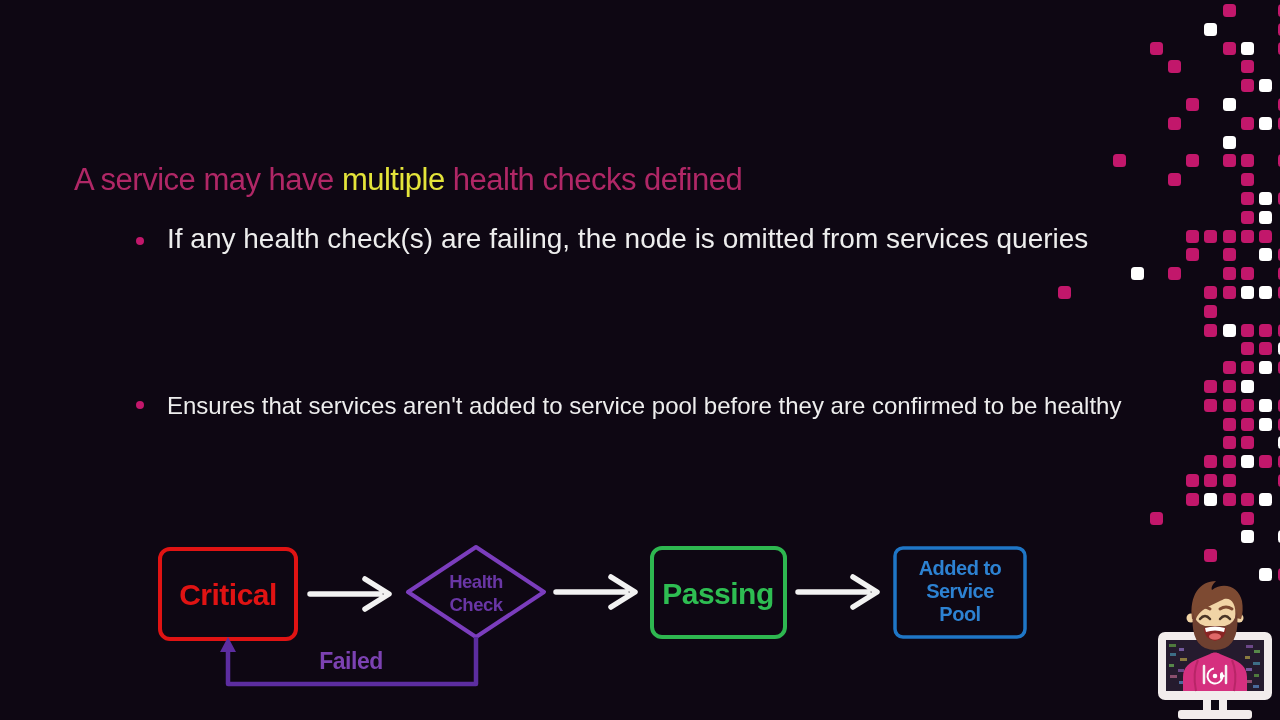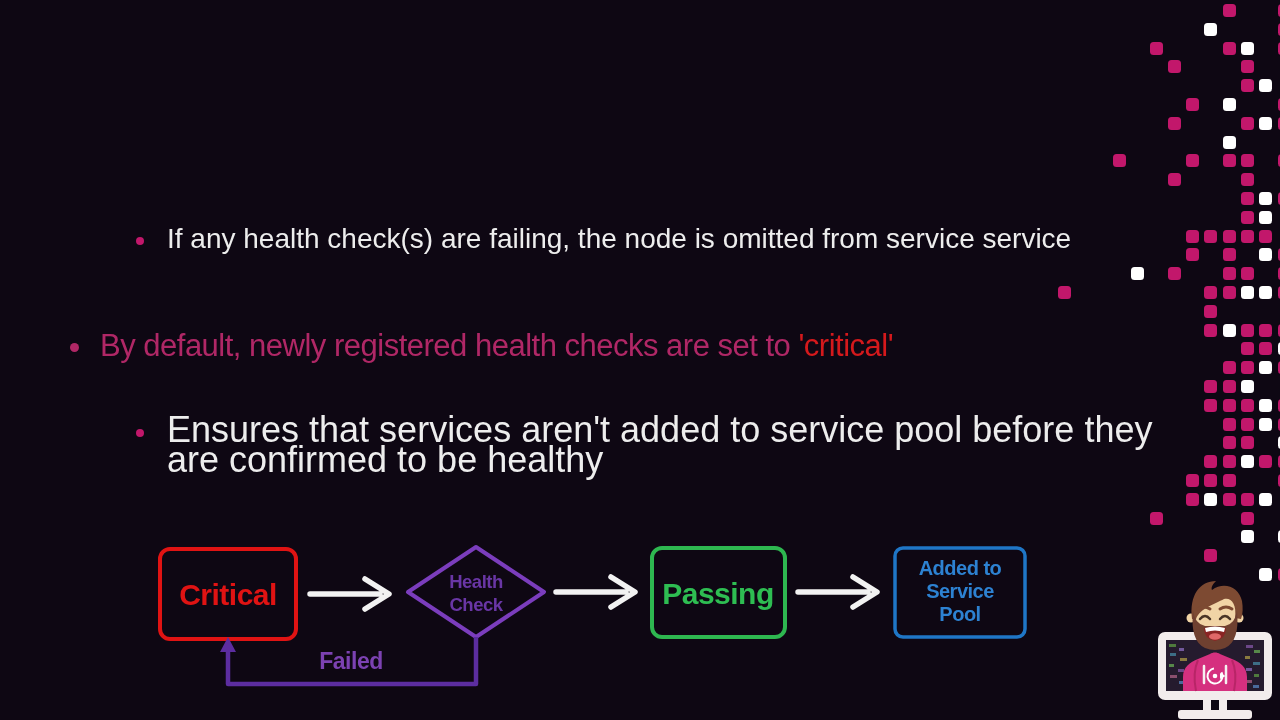--- a/index.html
+++ b/index.html
@@ -14,21 +14,21 @@
          white-space:nowrap;letter-spacing:-0.5px;}
   .yellow{color:#e4e43a;}
   .red{color:#d5191c;}
   .subrow{position:absolute;display:flex;align-items:flex-start;color:#ededed;}
   .dot{flex:0 0 auto;border-radius:50%;background:#c2176b;}
   .sub1{left:136px;top:223px;font-size:28px;white-space:nowrap;}
   .sub1 .dot{width:8px;height:8px;margin:14px 23px 0 0;}
   .line2{position:absolute;left:70px;top:328px;font-size:31px;color:#b02766;
          display:flex;white-space:nowrap;letter-spacing:-0.5px;}
   .line2 .dot{width:9px;height:9px;margin:15px 21px 0 0;background:#b02766;}
-  .sub2{left:136px;top:387px;font-size:36px;line-height:30px;margin-top:28px;}
+  .sub2{left:136px;top:387px;font-size:24px;line-height:38px;}
   .sub2 .dot{width:8px;height:8px;margin:14px 23px 0 0;}
   .sub2 .sub-text{width:1000px;}
   .diagram-title{position:absolute;left:393px;top:487px;width:400px;text-align:center;
          font-size:24px;color:#ededed;text-decoration:underline;text-underline-offset:4px;}
   svg.diagram{position:absolute;left:140px;top:540px;}
   svg.diagram text{font-family:"Liberation Sans",sans-serif;letter-spacing:-0.5px;}
   svg.webcam{position:absolute;left:1150px;top:573px;z-index:3;}
 </style>
 </head>
 <body>
@@ -135,30 +135,27 @@
       <div class="px" style="left: 1241px; top: 530.4px; width: 13px; height: 13px; border-radius: 3.5px; background: rgb(255, 255, 255);"></div>
       <div class="px" style="left: 1277.6px; top: 530.4px; width: 13px; height: 13px; border-radius: 3.5px; background: rgb(255, 255, 255);"></div>
       <div class="px" style="left: 1204.4px; top: 549.2px; width: 13px; height: 13px; border-radius: 3.5px; background: rgb(194, 23, 107);"></div>
       <div class="px" style="left: 1259.3px; top: 568px; width: 13px; height: 13px; border-radius: 3.5px; background: rgb(255, 255, 255);"></div>
       <div class="px" style="left: 1277.6px; top: 568px; width: 13px; height: 13px; border-radius: 3.5px; background: rgb(194, 23, 107);"></div>
     </div>
 
   <div class="content">
 
 
+    <div class="line1"><span>A service may have </span><span class="yellow">multiple</span><span> health checks defined</span></div>
 
     <div class="subrow sub1">
       <span class="dot"></span>
-      <span class="sub-text">If any health check(s) are failing, the node is omitted from service service</span>
+      <span class="sub-text">If any health check(s) are failing, the node is omitted from services queries</span>
     </div>
 
-    <div class="line2">
-      <span class="dot"></span>
-      <span><span>By default, newly registered health checks are set to </span><span class="red">'critical'</span></span>
-    </div>
 
     <div class="subrow sub2">
       <span class="dot"></span>
       <span class="sub-text">Ensures that services aren't added to service pool before they are confirmed to be healthy</span>
     </div>
 
 
     <svg class="diagram" width="900" height="170" viewBox="0 0 900 170">
 
       <rect x="20" y="9" width="136" height="90" rx="10" fill="none" stroke="#e01313" stroke-width="4"></rect>

